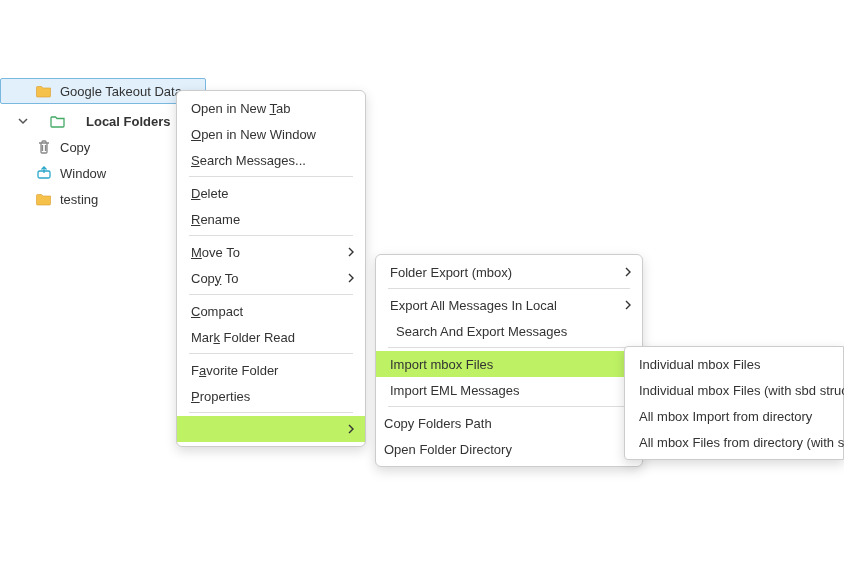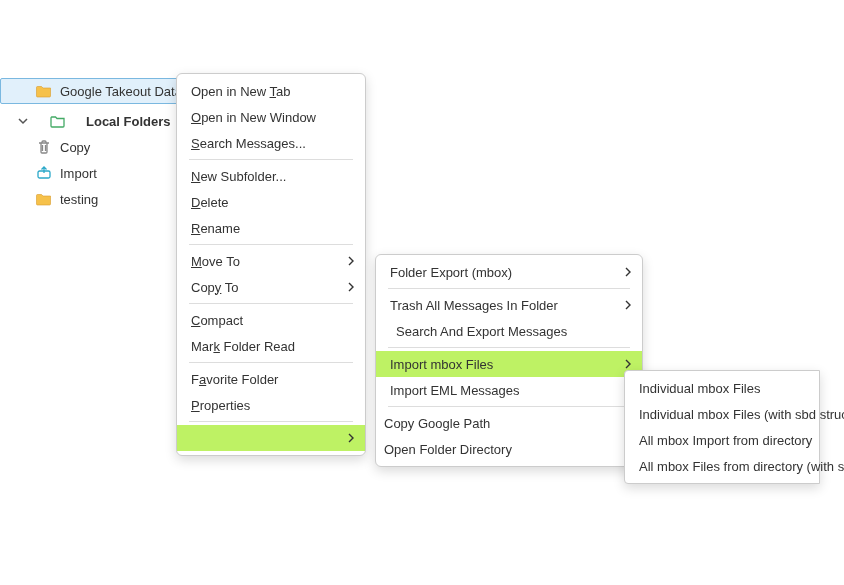--- a/index.html
+++ b/index.html
@@ -93,23 +93,23 @@
   .menu-item { position: relative; }
   .menu-icon-slot {
     width: 18px;
     height: 16px;
     margin-right: 6px;
     display: inline-flex;
     align-items: center;
     justify-content: center;
   }
   u { text-decoration: underline; }
-  #menu1 { left: 176px; top: 73px; width: 166px; }
+  #menu1 { left: 176px; top: 90px; width: 166px; }
   #menu2 { left: 375px; top: 254px; width: 268px; }
-  #menu3 { left: 624px; top: 370px; width: 196px; border-radius: 4px 0 0 4px; }
+  #menu3 { left: 624px; top: 346px; width: 220px; border-radius: 4px 0 0 4px; }
 </style>
 </head>
 <body>
 
 <div class="sidebar">
   <div class="tree-item selected">
     <span class="icon">
       <svg width="16" height="16" viewBox="0 0 16 16">
           <path fill="#f6c14a" stroke="#d89b2b" stroke-width="0.6" d="M1.5 3.5 h4 l1.5 1.5 h7.5 v8 a1 1 0 0 1 -1 1 h-12 a1 1 0 0 1 -1 -1 v-8.5 a1 1 0 0 1 1 -1 z"></path>
         </svg>
@@ -140,21 +140,21 @@
     <span>Copy</span>
   </div>
 
   <div class="tree-item">
     <span class="icon">
       <svg width="16" height="16" viewBox="0 0 16 16">
           <rect x="2" y="6" width="12" height="7" rx="1.5" fill="none" stroke="#2aa8c9" stroke-width="1.3"></rect>
           <path d="M8 2 v6 M5.5 4.5 L8 2 L10.5 4.5" fill="none" stroke="#2aa8c9" stroke-width="1.3"></path>
         </svg>
     </span>
-    <span>Import</span>
+    <span>Window</span>
   </div>
 
   <div class="tree-item">
     <span class="icon">
       <svg width="16" height="16" viewBox="0 0 16 16">
           <path fill="#f6c14a" stroke="#d89b2b" stroke-width="0.6" d="M1.5 3.5 h4 l1.5 1.5 h7.5 v8 a1 1 0 0 1 -1 1 h-12 a1 1 0 0 1 -1 -1 v-8.5 a1 1 0 0 1 1 -1 z"></path>
         </svg>
     </span>
     <span>testing</span>
   </div>
@@ -165,23 +165,20 @@
       <span>Open in New <u>T</u>ab</span>
     </div>
   <div class="menu-item">
       <span><u>O</u>pen in New Window</span>
     </div>
   <div class="menu-item">
       <span><u>S</u>earch Messages...</span>
     </div>
   <div class="menu-sep"></div>
   <div class="menu-item">
-      <span><u>N</u>ew Subfolder...</span>
-    </div>
-  <div class="menu-item">
       <span><u>D</u>elete</span>
     </div>
   <div class="menu-item">
       <span><u>R</u>ename</span>
     </div>
   <div class="menu-sep"></div>
   <div class="menu-item">
     <span><u>M</u>ove To</span>
     <span class="menu-arrow"><svg width="8" height="10" viewBox="0 0 8 10">
           <path d="M2 1 L6 5 L2 9" fill="none" stroke="#333" stroke-width="1.4"></path>
@@ -217,21 +214,21 @@
 
 <div id="menu2" class="context-menu">
   <div class="menu-item">
     <span>Folder Export (mbox)</span>
     <span class="menu-arrow"><svg width="8" height="10" viewBox="0 0 8 10">
           <path d="M2 1 L6 5 L2 9" fill="none" stroke="#333" stroke-width="1.4"></path>
         </svg></span>
   </div>
   <div class="menu-sep"></div>
   <div class="menu-item">
-    <span>Trash All Messages In Folder</span>
+    <span>Export All Messages In Local</span>
     <span class="menu-arrow"><svg width="8" height="10" viewBox="0 0 8 10">
           <path d="M2 1 L6 5 L2 9" fill="none" stroke="#333" stroke-width="1.4"></path>
         </svg></span>
   </div>
   <div class="menu-item" style="padding-left:20px;">
       <span>Search And Export Messages</span>
     </div>
   <div class="menu-sep"></div>
   <div class="menu-item highlighted">
     <span>Import mbox Files</span>
@@ -240,21 +237,21 @@
         </svg></span>
   </div>
   <div class="menu-item">
     <span>Import EML Messages</span>
     <span class="menu-arrow"><svg width="8" height="10" viewBox="0 0 8 10">
           <path d="M2 1 L6 5 L2 9" fill="none" stroke="#333" stroke-width="1.4"></path>
         </svg></span>
   </div>
   <div class="menu-sep"></div>
   <div class="menu-item" style="padding-left:8px;">
-      <span>Copy Google Path</span>
+      <span>Copy Folders Path</span>
     </div>
   <div class="menu-item" style="padding-left:8px;">
       <span>Open Folder Directory</span>
     </div>
 </div>
 
 <div id="menu3" class="context-menu">
   <div class="menu-item">
       <span>Individual mbox Files</span>
     </div>

